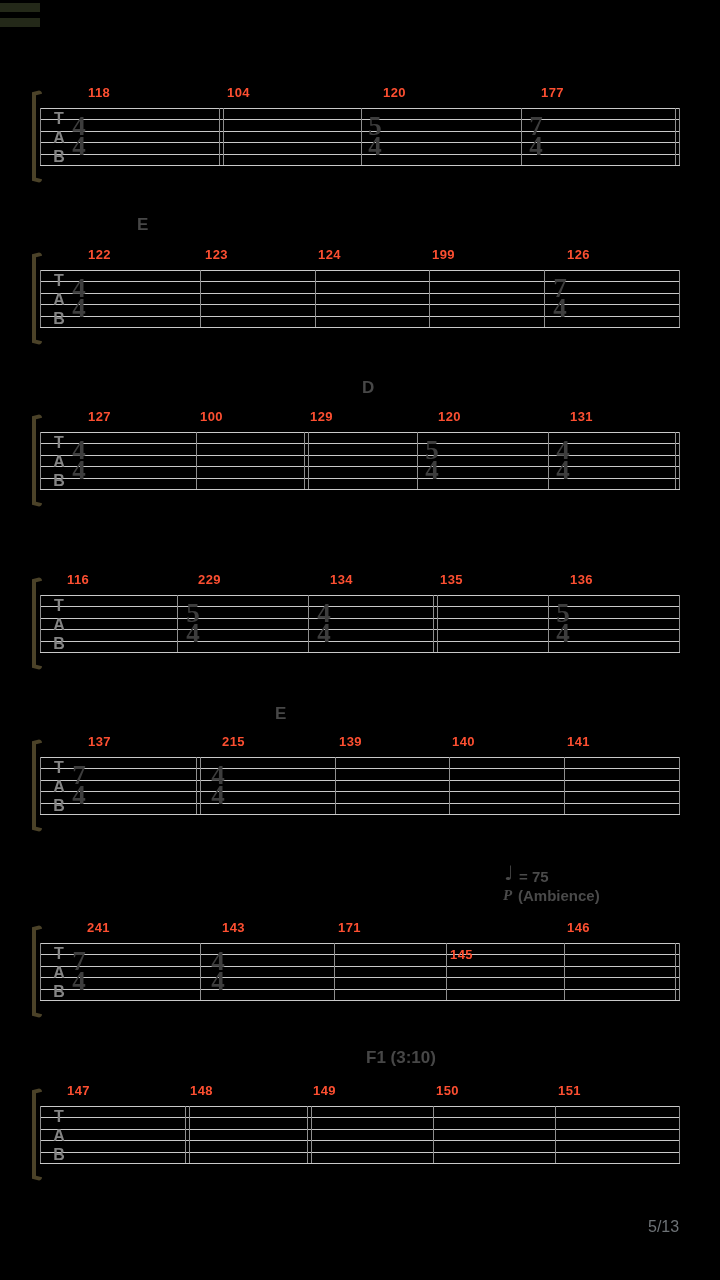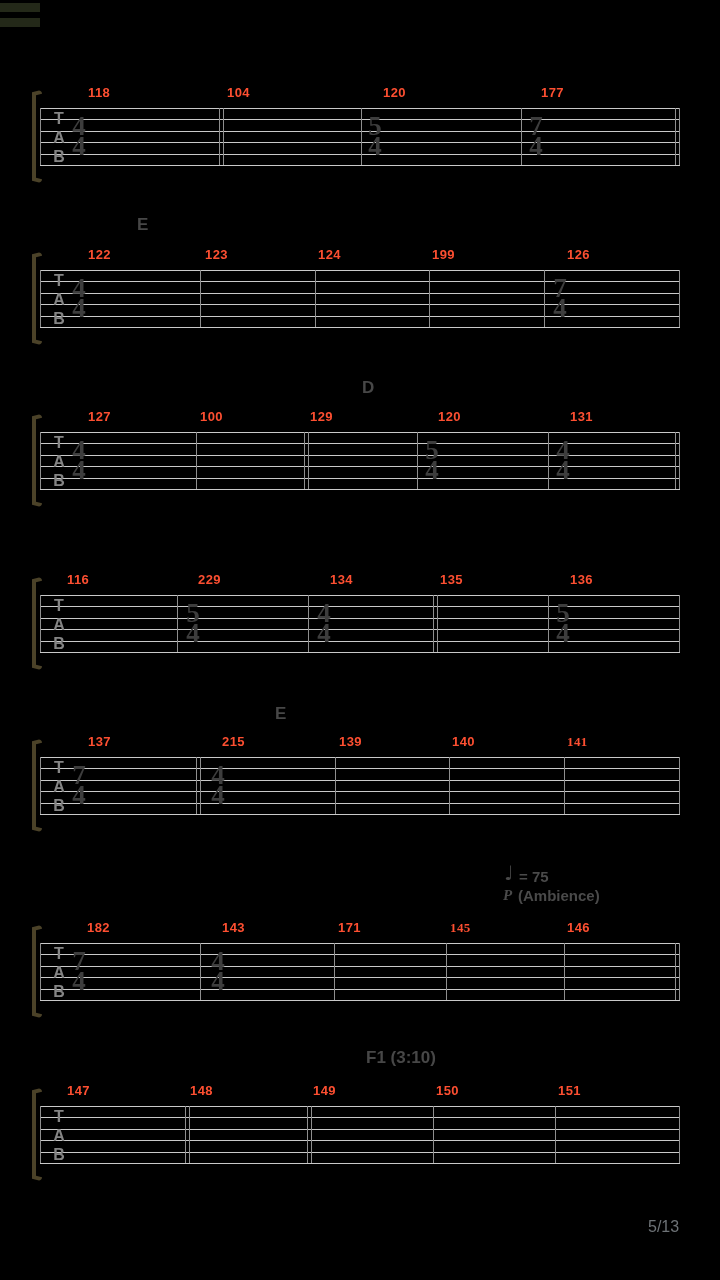--- a/index.html
+++ b/index.html
@@ -245,59 +245,59 @@
         <div>4</div>
       </div>
       <div class="measure-region" style="left: 196px; top: 757px; width: 139px; height: 57px;"></div>
       <div class="barline" style="left: 335px; top: 757px; height: 57px;"></div>
       <div class="measure-number" style="left: 339px; top: 735px;">139</div>
       <div class="measure-region" style="left: 335px; top: 757px; width: 114px; height: 57px;"></div>
       <div class="barline" style="left: 449px; top: 757px; height: 57px;"></div>
       <div class="measure-number" style="left: 452px; top: 735px;">140</div>
       <div class="measure-region" style="left: 449px; top: 757px; width: 115px; height: 57px;"></div>
       <div class="barline" style="left: 564px; top: 757px; height: 57px;"></div>
-      <div class="measure-number" style="left: 567px; top: 735px; font-family: Liberation Serif, serif;">141</div>
+      <div class="measure-number" style="left: 567px; top: 735px;">141</div>
       <div class="measure-region" style="left: 564px; top: 757px; width: 116px; height: 57px;"></div>
       <div class="barline" style="left: 679px; top: 757px; height: 57px;"></div>
       <div class="section-label" style="left: 275px; top: 705px;">E</div>
       <div class="bracket" style="left: 32px; top: 929px; height: 85px;">
         <div class="bar"></div>
         <div class="hook-top"></div>
         <div class="hook-bottom"></div>
       </div>
       <div class="staff-line" style="left: 40px; width: 640px; top: 943px;"></div>
       <div class="staff-line" style="left: 40px; width: 640px; top: 954px;"></div>
       <div class="staff-line" style="left: 40px; width: 640px; top: 966px;"></div>
       <div class="staff-line" style="left: 40px; width: 640px; top: 977px;"></div>
       <div class="staff-line" style="left: 40px; width: 640px; top: 989px;"></div>
       <div class="staff-line" style="left: 40px; width: 640px; top: 1000px;"></div>
       <div class="tab-clef" style="left: 50px; top: 944px;">
         <div>T</div>
         <div>A</div>
         <div>B</div>
       </div>
       <div class="barline" style="left: 40px; top: 943px; height: 57px;"></div>
-      <div class="measure-number" style="left: 87px; top: 921px;">182</div>
+      <div class="measure-number" style="left: 87px; top: 921px;">241</div>
       <div class="timesig" style="left: 67px; top: 951px;">
         <div>7</div>
         <div>4</div>
       </div>
       <div class="measure-region" style="left: 40px; top: 943px; width: 160px; height: 57px;"></div>
       <div class="barline" style="left: 200px; top: 943px; height: 57px;"></div>
       <div class="measure-number" style="left: 222px; top: 921px;">143</div>
       <div class="timesig" style="left: 206px; top: 951px;">
         <div>4</div>
         <div>4</div>
       </div>
       <div class="measure-region" style="left: 200px; top: 943px; width: 134px; height: 57px;"></div>
       <div class="barline" style="left: 334px; top: 943px; height: 57px;"></div>
       <div class="measure-number" style="left: 338px; top: 921px;">171</div>
       <div class="measure-region" style="left: 334px; top: 943px; width: 112px; height: 57px;"></div>
       <div class="barline" style="left: 446px; top: 943px; height: 57px;"></div>
-      <div class="measure-number" style="left: 450px; top: 921px; font-family: Liberation Serif, serif;">145</div>
+      <div class="measure-number" style="left: 450px; top: 948px;">145</div>
       <div class="measure-region" style="left: 446px; top: 943px; width: 118px; height: 57px;"></div>
       <div class="barline" style="left: 564px; top: 943px; height: 57px;"></div>
       <div class="measure-number" style="left: 567px; top: 921px;">146</div>
       <div class="measure-region" style="left: 564px; top: 943px; width: 116px; height: 57px;"></div>
       <div class="barline" style="left: 675px; top: 943px; height: 57px;"></div>
       <div class="barline" style="left: 679px; top: 943px; height: 57px;"></div>
       <div class="bracket" style="left: 32px; top: 1092px; height: 85px;">
         <div class="bar"></div>
         <div class="hook-top"></div>
         <div class="hook-bottom"></div>

